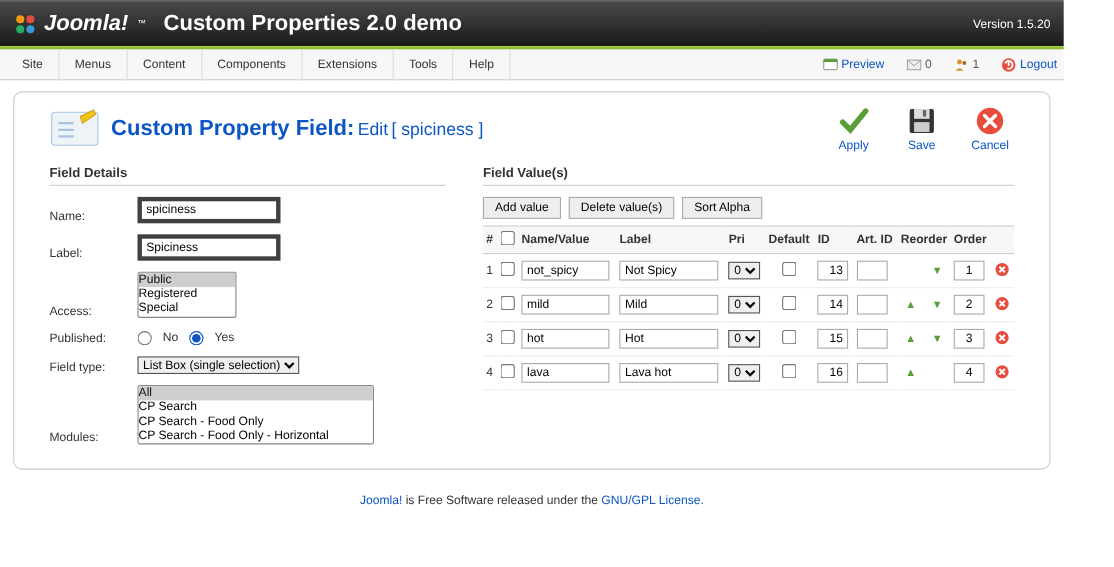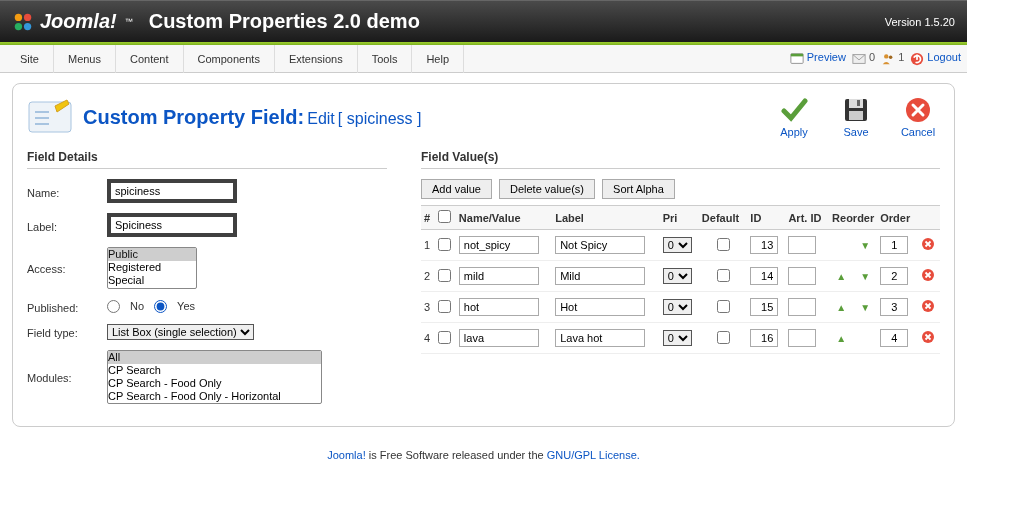--- a/index.html
+++ b/index.html
@@ -12,44 +12,44 @@
 .logo-text { font-size: 20px; font-weight: bold; font-style: italic; }
 .tm { font-size: 8px; vertical-align: top; margin-left: 2px; }
 .app-title { font-size: 20px; font-weight: bold; margin-left: 10px; }
 .spacer { flex: 1; }
 .version { font-size: 11px; }
 
 .greenbar { height: 3px; background: linear-gradient(#a0d030, #7bb020); }
 
 .menubar { display: flex; align-items: center; height: 28px; border-bottom: 1px solid #ccc; background: #f7f7f7; padding: 0 6px; }
 .menubar .item { padding: 0 14px; height: 28px; display: flex; align-items: center; border-right: 1px solid #ddd; color: #333; cursor: pointer; }
-.menubar .right { display: flex; align-items: center; gap: 6px; margin-left: auto; font-size: 11px; }
+.menubar .right { display: flex; align-items: center; gap: 20px; margin-left: auto; font-size: 11px; }
 .preview-link { color: #0b55c4; cursor: pointer; }
 .mini-icon { width: 14px; height: 14px; display: inline-block; vertical-align: middle; }
 .count { color: #555; }
 
-.panel { margin: 10px 12px; border: 1px solid #ccc; border-radius: 8px; padding: 12px 14px; background: #fff; }
+.panel { margin: 10px 12px; border: 1px solid #ccc; border-radius: 8px; padding: 12px 32px; background: #fff; }
 
 .titlebar { display: flex; align-items: center; margin-bottom: 12px; }
 .title-icon { width: 46px; height: 38px; margin-right: 10px; }
 .title-main { font-size: 20px; color: #0b55c4; font-weight: bold; }
 .title-sub { font-size: 16px; color: #0b55c4; font-weight: normal; }
 
 .toolbar { margin-left: auto; display: flex; gap: 18px; }
 .tool-btn { display: flex; flex-direction: column; align-items: center; cursor: pointer; width: 44px; }
 .tool-btn .ico { width: 28px; height: 28px; }
 .tool-btn span { font-size: 11px; color: #0b55c4; margin-top: 2px; }
 
 .content { display: flex; gap: 34px; }
 .col-left { width: 360px; }
 .col-right { flex: 1; }
 
 .section-title { font-weight: bold; font-size: 12px; border-bottom: 1px solid #ccc; padding-bottom: 4px; margin-bottom: 10px; }
 
-.form-row { display: flex; align-items: center; margin-bottom: 10px; }
+.form-row { display: flex; align-items: flex-end; margin-bottom: 10px; }
 .form-row label { width: 80px; padding-top: 3px; }
 .form-row input[type=text] { border: 4px solid #404040; padding: 2px 4px; width: 130px; font-size: 11px; }
 .form-row select.listbox { border: 1px solid #888; font-size: 11px; width: 180px; }
 .form-row select.fieldtype { border: 1px solid #555; font-size: 11px; }
 .radio-group { display: flex; gap: 10px; align-items: center; }
 .radio-group input { accent-color: #0b55c4; }
 
 .value-toolbar { margin-bottom: 6px; }
 .value-toolbar button { border: 1px solid #aaa; background: #eee; padding: 3px 10px; font-size: 11px; margin-right: 4px; cursor: pointer; }
 

